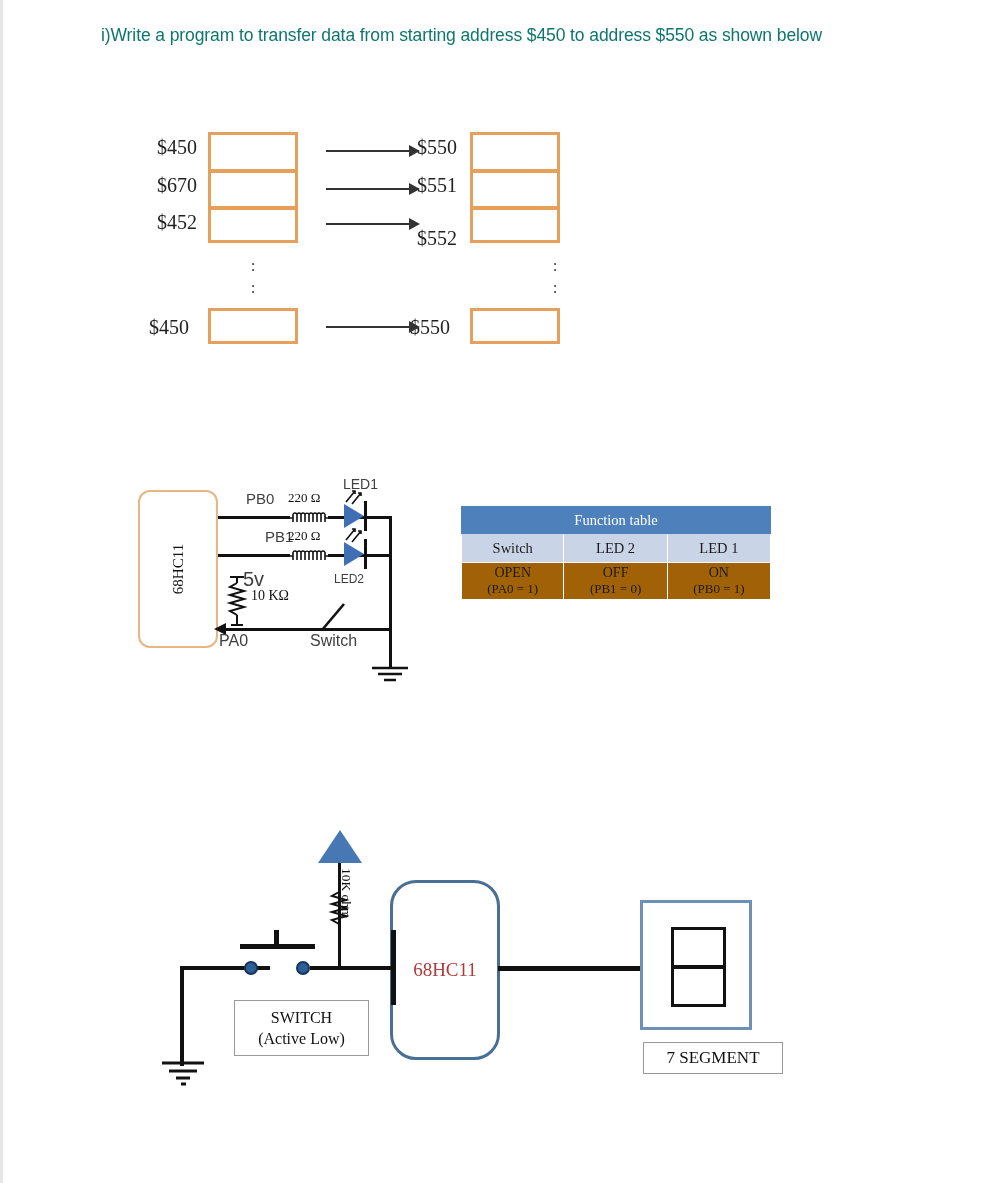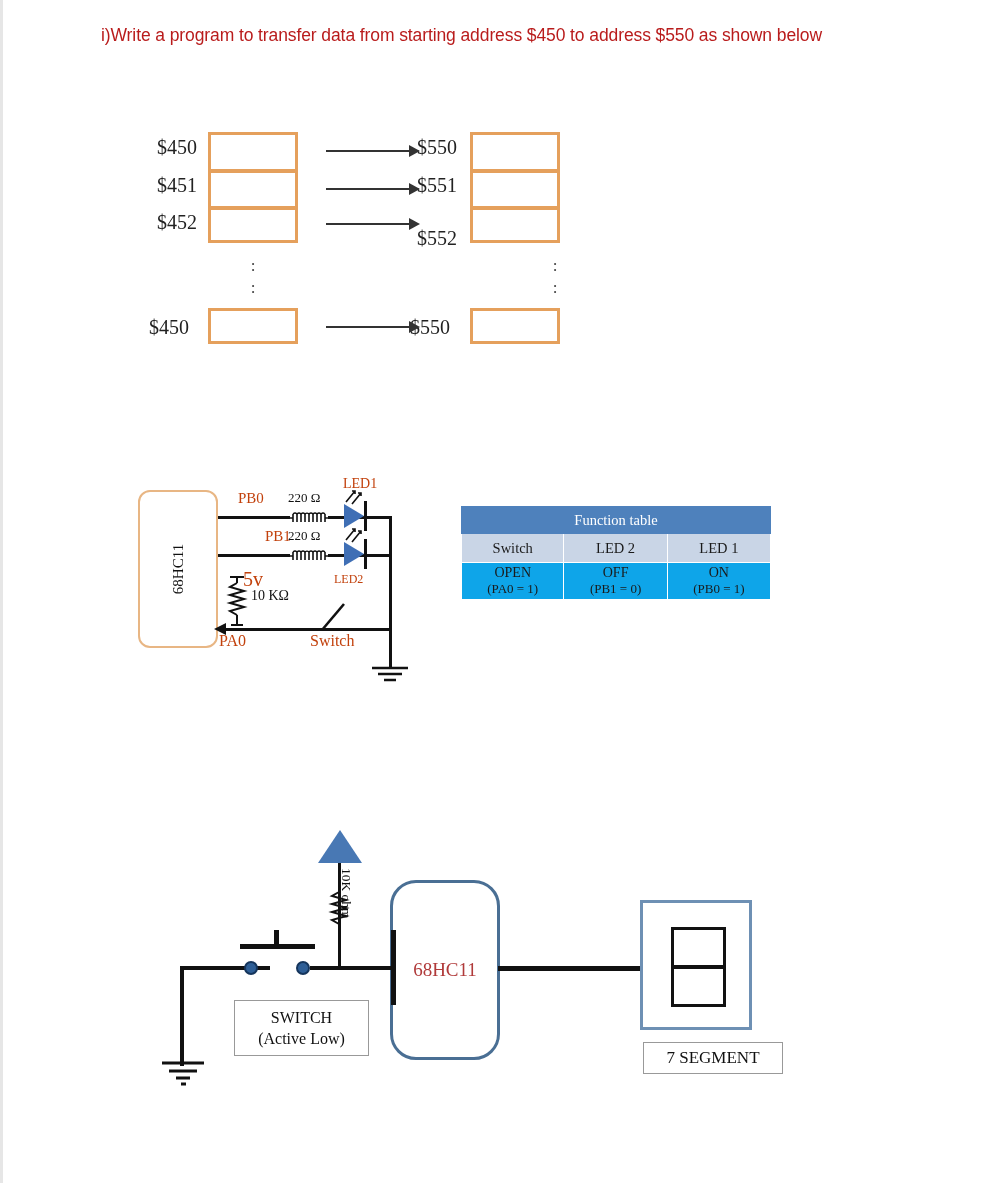--- a/index.html
+++ b/index.html
@@ -25,21 +25,21 @@
     left: 0; top: 0;
     width: 3px; height: 1183px;
     background: #e6e6e6;
   }
   
   .prose {
     position: absolute;
     font-family: "Liberation Sans", sans-serif;
     font-size: 17.5px;
     line-height: 26px;
-    color: #b91c1c;
+    color: #0f766e;
     letter-spacing: -0.1px;
   }
   #q1-text { left: 101px; top: 22px; width: 800px; }
   #q2-text { left: 101px; top: 413px; width: 800px; }
   #q3-text { left: 101px; top: 746px; width: 845px; }
 
   
   #fig-mem { position: absolute; left: 130px; top: 120px; width: 500px; height: 250px; }
   .mem-label {
     position: absolute;
@@ -102,23 +102,23 @@
     font-family: "Liberation Serif", serif;
     font-size: 15px;
     color: #111;
     white-space: nowrap;
   }
   .wire { position: absolute; background: #111; }
   .wire-h { height: 3px; }
   .wire-v { width: 3px; }
   .pin-label {
     position: absolute;
-    font-family: Liberation Serif, serif;
+    font-family: Liberation Sans, sans-serif;
     font-size: 15px;
-    color: #c2410c;
+    color: #404040;
     white-space: nowrap;
   }
   .res-label {
     position: absolute;
     font-family: "Liberation Serif", serif;
     font-size: 13px;
     color: #111;
     white-space: nowrap;
   }
   .resistor-h {
@@ -160,21 +160,21 @@
   }
   #fn-table .tbl-title {
     background: #4E81BC;
     color: #ffffff;
     font-size: 14.5px;
     padding: 5px 0;
     font-weight: normal;
     border: 1px solid #4E81BC;
   }
   #fn-table .thead td { background: #C9D5E6; padding: 6px 4px; font-size: 14.5px; }
-  #fn-table .rowA td { background: #0ea5e9; }
+  #fn-table .rowA td { background: #a16207; }
   #fn-table .rowB td { background: #D3DDEC; }
   #fn-table .cell-sub { display: block; font-size: 13px; }
 
   
   #fig-seg { position: absolute; left: 140px; top: 820px; width: 700px; height: 290px; }
   .mcu-box-3 {
     position: absolute;
     left: 250px; top: 60px;
     width: 110px; height: 180px;
     border: 3px solid #4A6F94;
@@ -271,21 +271,21 @@
 
 <div class="page">
 
   <div class="page-edge"></div>
 
   <div class="prose" id="q1-text">i)Write a program to transfer data from starting address $450 to address $550 as shown below</div>
 
   <div id="fig-mem">
 
     <div class="mem-label" style="left:-5px; top:16px;">$450</div>
-    <div class="mem-label" style="left:-5px; top:54px;">$451</div>
+    <div class="mem-label" style="left:-5px; top:54px;">$670</div>
     <div class="mem-label" style="left:-5px; top:91px;">$452</div>
     <div class="mem-label" style="left:-13px; top:196px;">$450</div>
 
     <div class="mem-block" style="left:78px; top:12px; width:90px; height:111px;">
       <div class="mem-div" style="top:34px;"></div>
       <div class="mem-div" style="top:71px;"></div>
     </div>
 
     <div class="mem-block" style="left:78px; top:188px; width:90px; height:36px;"></div>
 
@@ -318,21 +318,21 @@
     <div class="vdots" style="left:420px; top:160px;">:</div>
   </div>
 
 
   <div id="fig-led">
 
     <div class="mcu-box-2">
       <div class="vlabel">68HC11</div>
     </div>
 
-    <div class="pin-label" style="left:108px; top:10px;">PB0</div>
+    <div class="pin-label" style="left:116px; top:10px;">PB0</div>
     <div class="res-label" style="left:158px; top:10px;">220 Ω</div>
     <div class="wire wire-h" style="left:88px; top:36px; width:72px;"></div>
     <div class="resistor-h" style="left:160px; top:30px; width:40px;">
       <svg width="40" height="12" viewBox="0 0 40 12">
         <path d="M0 6 H3 M3 2 V10 M7 2 V10 M11 2 V10 M15 2 V10 M19 2 V10 M23 2 V10 M27 2 V10 M31 2 V10 M35 2 V10 M35 6 H40" stroke="#111" stroke-width="1.6" fill="none"></path>
         <path d="M3 2 Q5 0 7 2 M7 2 Q9 0 11 2 M11 2 Q13 0 15 2 M15 2 Q17 0 19 2 M19 2 Q21 0 23 2 M23 2 Q25 0 27 2 M27 2 Q29 0 31 2 M31 2 Q33 0 35 2" stroke="#111" stroke-width="1.2" fill="none"></path>
       </svg>
     </div>
     <div class="wire wire-h" style="left:198px; top:36px; width:36px;"></div>
     <div class="led-tri" style="left:214px; top:24px;"></div>

